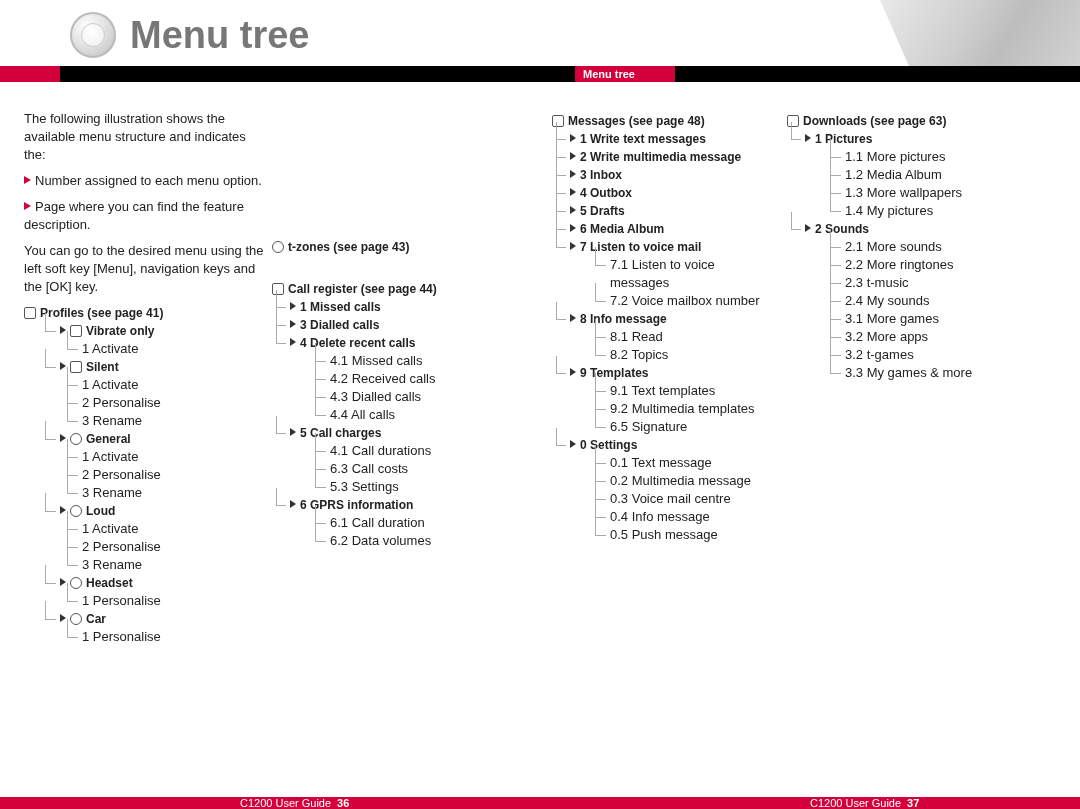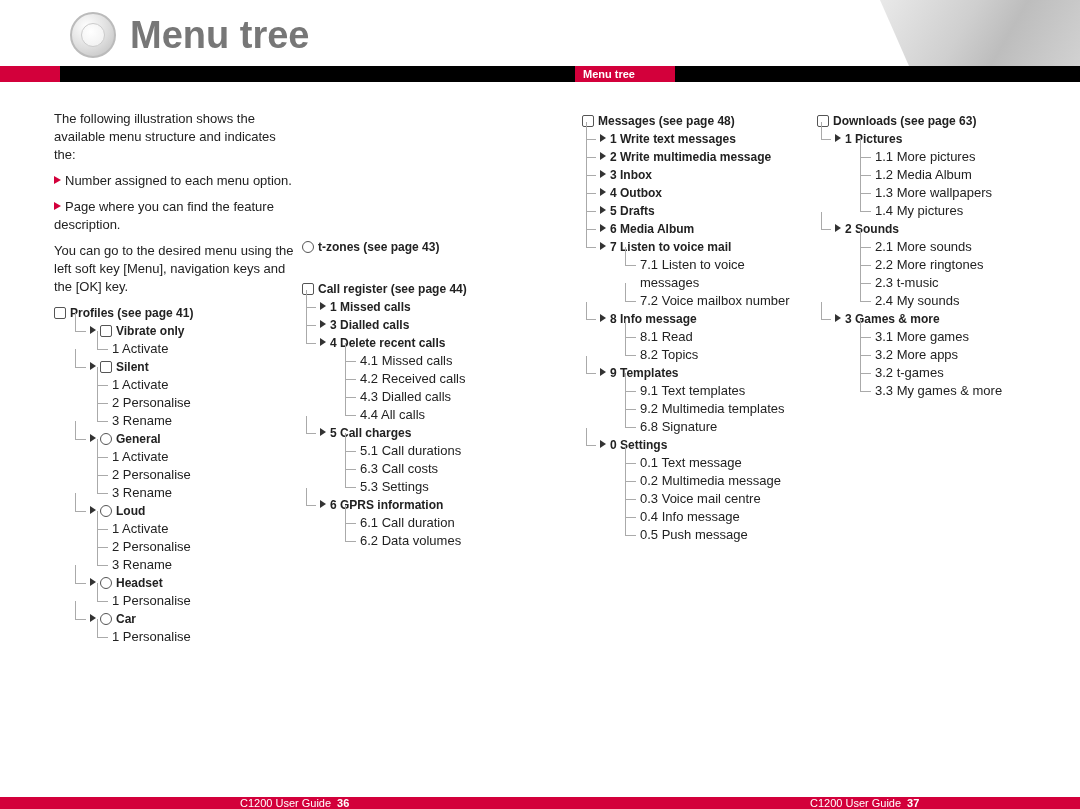--- a/index.html
+++ b/index.html
@@ -67,21 +67,21 @@
   .tab-left { left: 0; width: 60px; }
   .tab-center {
     left: 575px; width: 100px;
     color: #fff; font-size: 11px; font-weight: bold; line-height: 16px;
     text-align: left; padding-left: 8px;
   }
 
   
   .body {
     display: flex;
-    padding: 28px 15px 0 54px;
+    padding: 28px 15px 0 24px;
     font-size: 12px;
     line-height: 18px;
   }
   .col { flex: 0 0 auto; }
   .col1 { width: 240px; margin-right: 8px; }
   .col2 { width: 230px; }
   .col3 { width: 235px; margin-left: 50px; }
   .col4 { width: 220px; }
 
   .intro, .intro2 { font-size: 13px; line-height: 18px; margin-bottom: 8px; }
@@ -227,21 +227,21 @@
       <div class="with-tree">
         <div class="section-head"><span class="ico"></span><span>Call register (see page 44)</span></div>
         <div class="menu-head"><span class="tri"></span><span>1 Missed calls</span></div>
         <div class="menu-head"><span class="tri"></span><span>3 Dialled calls</span></div>
         <div class="menu-head"><span class="tri"></span><span>4 Delete recent calls</span></div>
         <div class="item-l1">4.1 Missed calls</div>
         <div class="item-l1">4.2 Received calls</div>
         <div class="item-l1">4.3 Dialled calls</div>
         <div class="item-l1">4.4 All calls</div>
         <div class="menu-head"><span class="tri"></span><span>5 Call charges</span></div>
-        <div class="item-l1">5.1 Call durations</div>
+        <div class="item-l1">4.1 Call durations</div>
         <div class="item-l1">6.3 Call costs</div>
         <div class="item-l1">5.3 Settings</div>
         <div class="menu-head"><span class="tri"></span><span>6 GPRS information</span></div>
         <div class="item-l1">6.1 Call duration</div>
         <div class="item-l1">6.2 Data volumes</div>
       </div>
     </div>
 
     <div class="col col3 with-tree">
       <div class="section-head"><span class="ico"></span><span>Messages (see page 48)</span></div>
@@ -253,42 +253,41 @@
       <div class="menu-head"><span class="tri"></span><span>6 Media Album</span></div>
       <div class="menu-head"><span class="tri"></span><span>7 Listen to voice mail</span></div>
       <div class="item-l1" style="white-space:normal;width:160px">7.1 Listen to voice messages</div>
       <div class="item-l1">7.2 Voice mailbox number</div>
       <div class="menu-head"><span class="tri"></span><span>8 Info message</span></div>
       <div class="item-l1">8.1 Read</div>
       <div class="item-l1">8.2 Topics</div>
       <div class="menu-head"><span class="tri"></span><span>9 Templates</span></div>
       <div class="item-l1">9.1 Text templates</div>
       <div class="item-l1">9.2 Multimedia templates</div>
-      <div class="item-l1">6.8 Signature</div>
+      <div class="item-l1">6.5 Signature</div>
       <div class="menu-head"><span class="tri"></span><span>0 Settings</span></div>
       <div class="item-l1">0.1 Text message</div>
       <div class="item-l1">0.2 Multimedia message</div>
       <div class="item-l1">0.3 Voice mail centre</div>
       <div class="item-l1">0.4 Info message</div>
       <div class="item-l1">0.5 Push message</div>
     </div>
 
     <div class="col col4 with-tree">
       <div class="section-head"><span class="ico"></span><span>Downloads (see page 63)</span></div>
       <div class="menu-head"><span class="tri"></span><span>1 Pictures</span></div>
       <div class="item-l1">1.1 More pictures</div>
       <div class="item-l1">1.2 Media Album</div>
       <div class="item-l1">1.3 More wallpapers</div>
       <div class="item-l1">1.4 My pictures</div>
       <div class="menu-head"><span class="tri"></span><span>2 Sounds</span></div>
       <div class="item-l1">2.1 More sounds</div>
       <div class="item-l1">2.2 More ringtones</div>
       <div class="item-l1">2.3 t-music</div>
       <div class="item-l1">2.4 My sounds</div>
-      <div class="menu-head"><span class="tri"></span><span>3 Games &amp; more</span></div>
       <div class="item-l1">3.1 More games</div>
       <div class="item-l1">3.2 More apps</div>
       <div class="item-l1">3.2 t-games</div>
       <div class="item-l1">3.3 My games &amp; more</div>
     </div>
 
   </div>
 
   <div class="footer"></div>
   <div class="foot-label foot-left">

